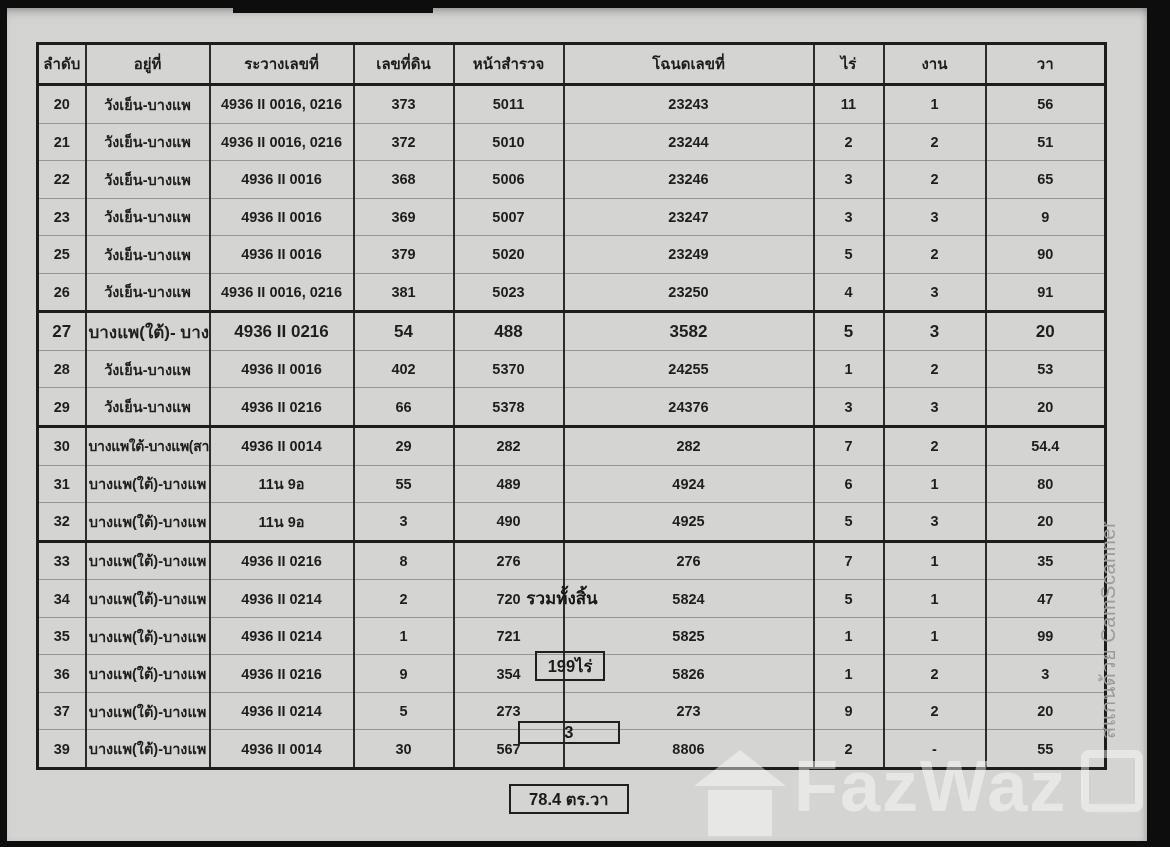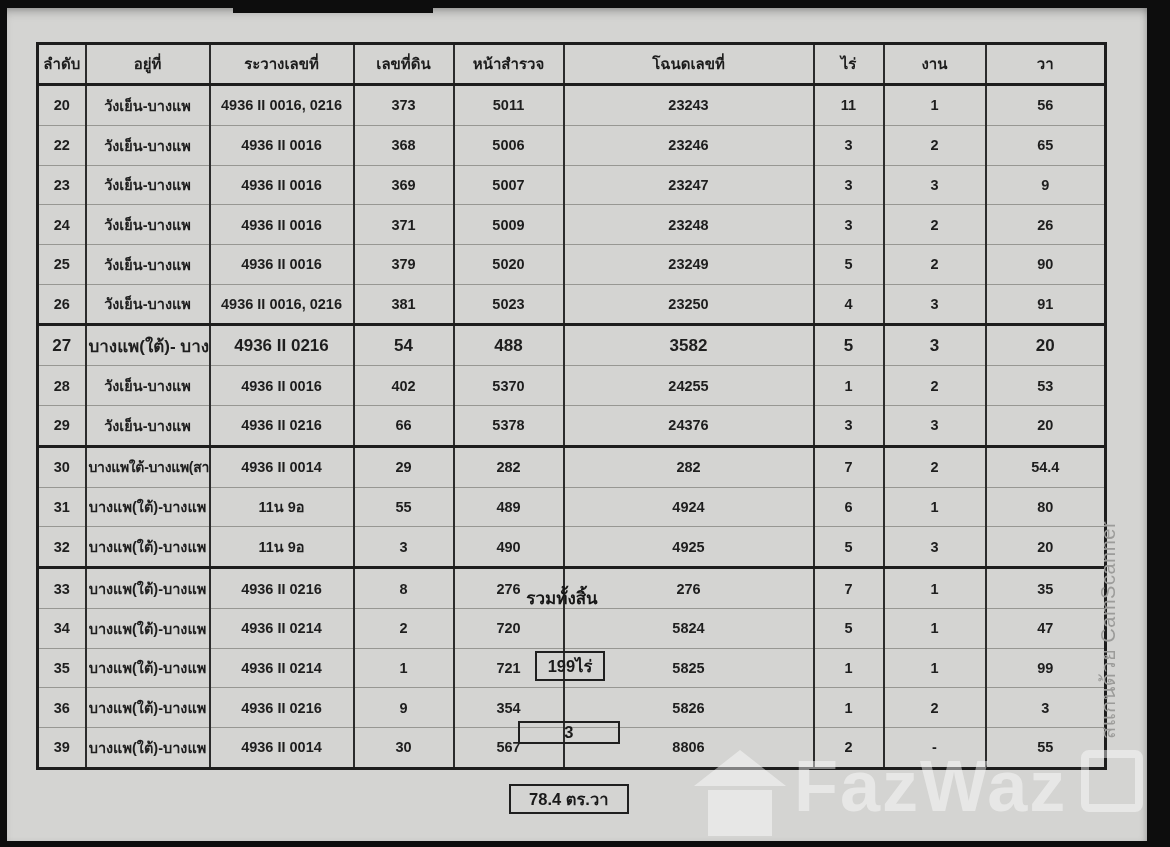--- a/index.html
+++ b/index.html
@@ -127,51 +127,51 @@
           <td>วังเย็น-บางแพ</td>
           <td>4936 II 0016, 0216</td>
           <td>373</td>
           <td>5011</td>
           <td>23243</td>
           <td>11</td>
           <td>1</td>
           <td>56</td>
         </tr>
         <tr>
+          <td>21</td>
+          <td>วังเย็น-บางแพ</td>
+          <td>4936 II 0016, 0216</td>
+          <td>372</td>
+          <td>5010</td>
+          <td>23244</td>
+          <td>2</td>
+          <td>2</td>
+          <td>51</td>
+        </tr>
+        <tr>
           <td>22</td>
           <td>วังเย็น-บางแพ</td>
           <td>4936 II 0016</td>
           <td>368</td>
           <td>5006</td>
           <td>23246</td>
           <td>3</td>
           <td>2</td>
           <td>65</td>
         </tr>
         <tr>
           <td>23</td>
           <td>วังเย็น-บางแพ</td>
           <td>4936 II 0016</td>
           <td>369</td>
           <td>5007</td>
           <td>23247</td>
           <td>3</td>
           <td>3</td>
           <td>9</td>
-        </tr>
-        <tr>
-          <td>24</td>
-          <td>วังเย็น-บางแพ</td>
-          <td>4936 II 0016</td>
-          <td>371</td>
-          <td>5009</td>
-          <td>23248</td>
-          <td>3</td>
-          <td>2</td>
-          <td>26</td>
         </tr>
         <tr>
           <td>25</td>
           <td>วังเย็น-บางแพ</td>
           <td>4936 II 0016</td>
           <td>379</td>
           <td>5020</td>
           <td>23249</td>
           <td>5</td>
           <td>2</td>
@@ -292,20 +292,31 @@
           <td>บางแพ(ใต้)-บางแพ</td>
           <td>4936 II 0216</td>
           <td>9</td>
           <td>354</td>
           <td>5826</td>
           <td>1</td>
           <td>2</td>
           <td>3</td>
         </tr>
         <tr>
+          <td>37</td>
+          <td>บางแพ(ใต้)-บางแพ</td>
+          <td>4936 II 0214</td>
+          <td>5</td>
+          <td>273</td>
+          <td>273</td>
+          <td>9</td>
+          <td>2</td>
+          <td>20</td>
+        </tr>
+        <tr>
           <td>39</td>
           <td>บางแพ(ใต้)-บางแพ</td>
           <td>4936 II 0014</td>
           <td>30</td>
           <td>567</td>
           <td>8806</td>
           <td>2</td>
           <td>-</td>
           <td>55</td>
         </tr>

